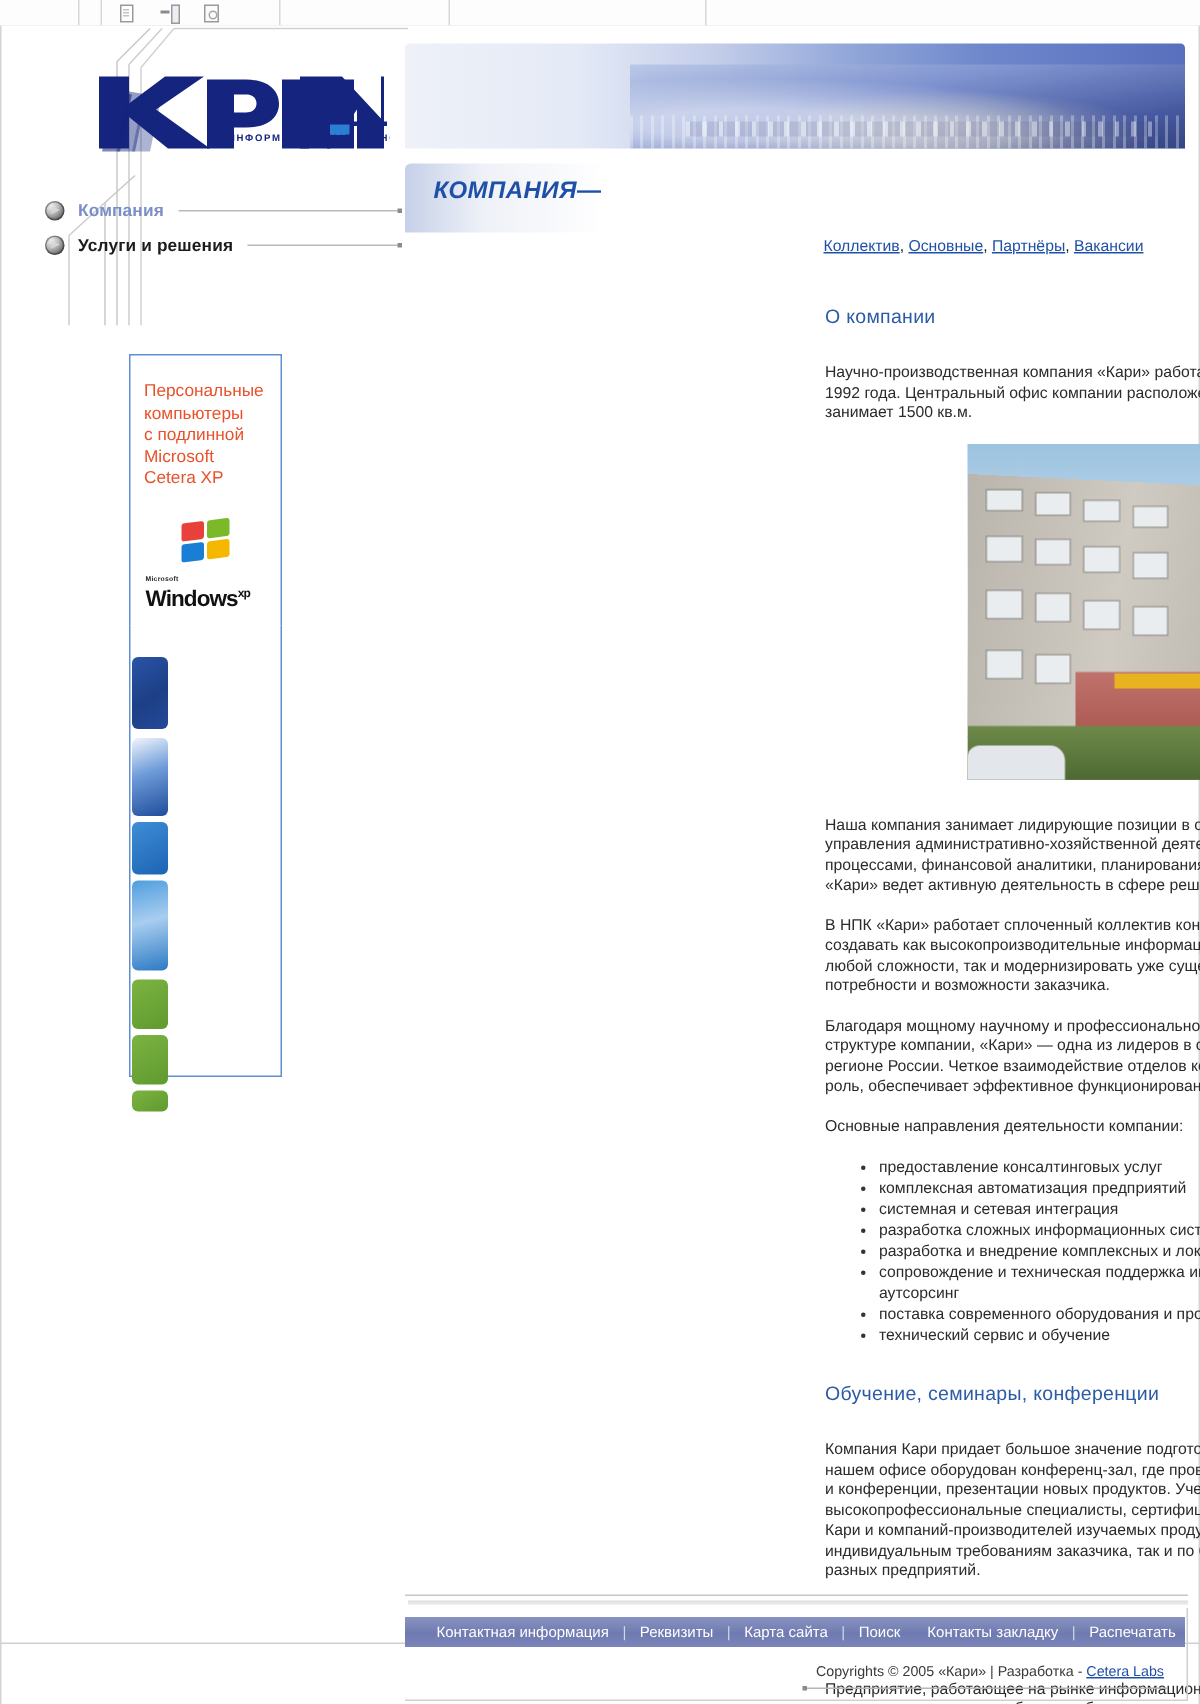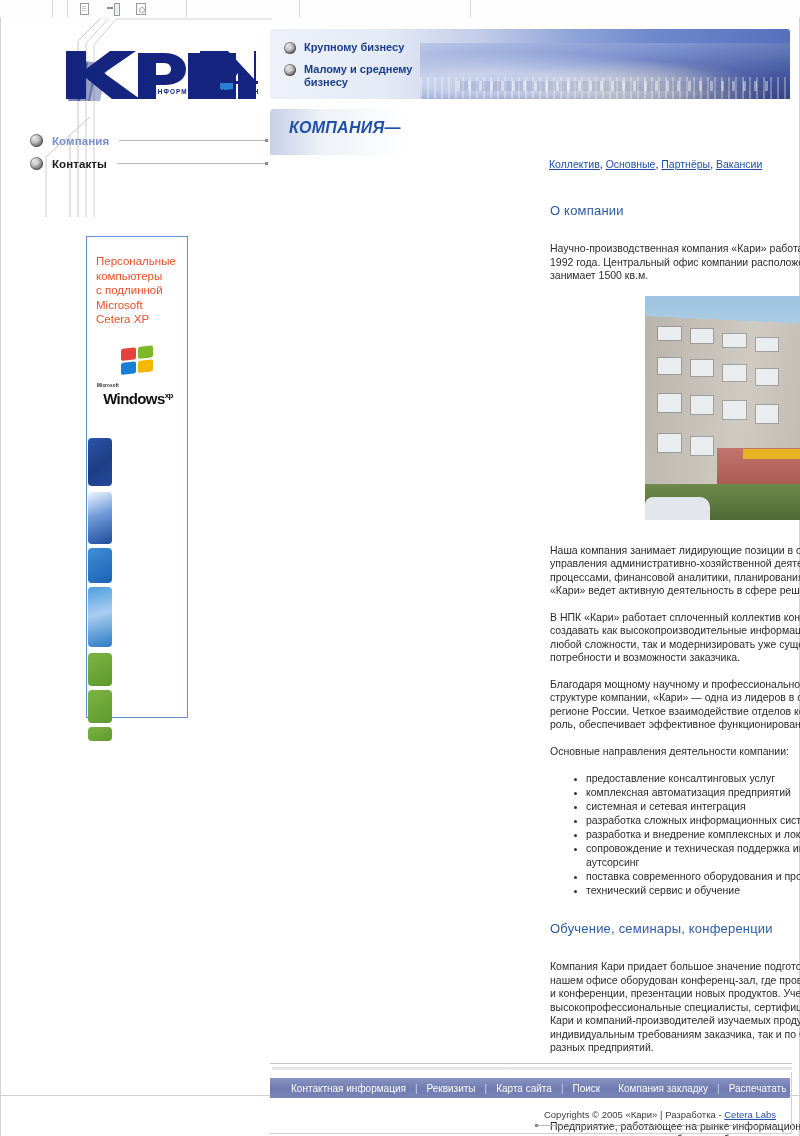--- a/index.html
+++ b/index.html
@@ -92,21 +92,21 @@
   }
   .xp-flag{position:absolute;left:34px;top:110px;width:34px;height:27px;
     transform:skewY(-7deg);}
   .xp-flag span{position:absolute;width:15px;height:12px;border-radius:2px;}
   .xp-flag .q1{left:0;top:0;background:#e8403a;}
   .xp-flag .q2{left:17px;top:0;background:#7cb928;}
   .xp-flag .q3{left:0;top:14px;background:#1a7fd4;}
   .xp-flag .q4{left:17px;top:14px;background:#f5b800;}
   .xp-word{position:absolute;left:10px;top:146px;width:82px;}
   .xp-ms{font-size:4.5px;color:#222;letter-spacing:.2px;font-weight:bold;}
-  .xp-win{font-size:15px;font-weight:bold;color:#111;letter-spacing:-.6px;line-height:15px;text-align:center;}
+  .xp-win{font-size:15px;font-weight:bold;color:#111;letter-spacing:-.6px;line-height:15px;}
   .xp-win sup{font-size:8px;}
 
   
   .blockcol{position:absolute;left:86px;top:400px;width:100px;height:300px;
     border-left:1px solid #5f8fd1;border-right:1px solid #5f8fd1;border-bottom:1px solid #5f8fd1;background:#fff;}
   .blk{position:absolute;left:1px;width:24px;border-radius:4px;}
   .b1{top:21px;height:48px;background:linear-gradient(145deg,#2a55a8,#1d3f86 55%,#24499a);}
   .b2{top:75px;height:52px;background:linear-gradient(160deg,#f0f6fd,#6d9ad8 45%,#1f4d9c);}
   .b3{top:131px;height:35px;background:linear-gradient(150deg,#3f8ed6,#1c63b4);}
   .b4{top:170px;height:60px;background:linear-gradient(165deg,#4f9ede,#a8cdf0 45%,#2c7ac4);}
@@ -305,21 +305,21 @@
     </div>
 
     <nav class="nav">
       <div class="nav-item active">
         <span class="nav-ball"></span>
         <span class="nav-label">Компания</span>
         <span class="nav-rule"></span>
       </div>
       <div class="nav-item">
         <span class="nav-ball"></span>
-        <span class="nav-label">Контакты</span>
+        <span class="nav-label">Услуги и решения</span>
         <span class="nav-rule"></span>
       </div>
     </nav>
 
     <div class="xpbox">
       <div class="xp-text">
         <div>Персональные</div>
         <div>компьютеры</div>
         <div>с подлинной</div>
         <div>Microsoft</div>
@@ -347,30 +347,20 @@
       <div class="blk b5"></div>
       <div class="blk b6"></div>
       <div class="blk b7"></div>
     </div>
   </div>
 
   <div class="main">
 
     <div class="topbanner">
       <div class="tb-city"></div>
-      <div class="tb-links">
-        <div class="tb-link">
-          <span class="nav-ball"></span>
-          <a href="#">Крупному бизнесу</a>
-        </div>
-        <div class="tb-link">
-          <span class="nav-ball"></span>
-          <a href="#">Малому и среднему бизнесу</a>
-        </div>
-      </div>
     </div>
 
     <div class="titlebar">
       <div class="page-title">
         <span>КОМПАНИЯ</span><span class="dash">—</span>
       </div>
     </div>
 
     <div class="sublinks">
       <a href="#">Коллектив</a><span>, </span><a href="#">Основные</a><span>, </span><a href="#">Партнёры</a><span>, </span><a href="#">Вакансии</a>
@@ -440,21 +430,21 @@
     <div class="grp">
       <a href="#">Контактная информация</a>
       <span class="sep">|</span>
       <a href="#">Реквизиты</a>
       <span class="sep">|</span>
       <a href="#">Карта сайта</a>
       <span class="sep">|</span>
       <a href="#">Поиск</a>
     </div>
     <div class="grp">
-      <a href="#">Компания закладку</a>
+      <a href="#">Контакты закладку</a>
       <span class="sep">|</span>
       <a href="#">Распечатать</a>
     </div>
   </div>
 
   <div class="copyline">
     <span>Copyrights © 2005 «Кари» | Разработка - </span><a href="#">Cetera Labs</a>
   </div>
   <div class="copyrule"></div>
   <div class="rightcolumn-edge"></div>

